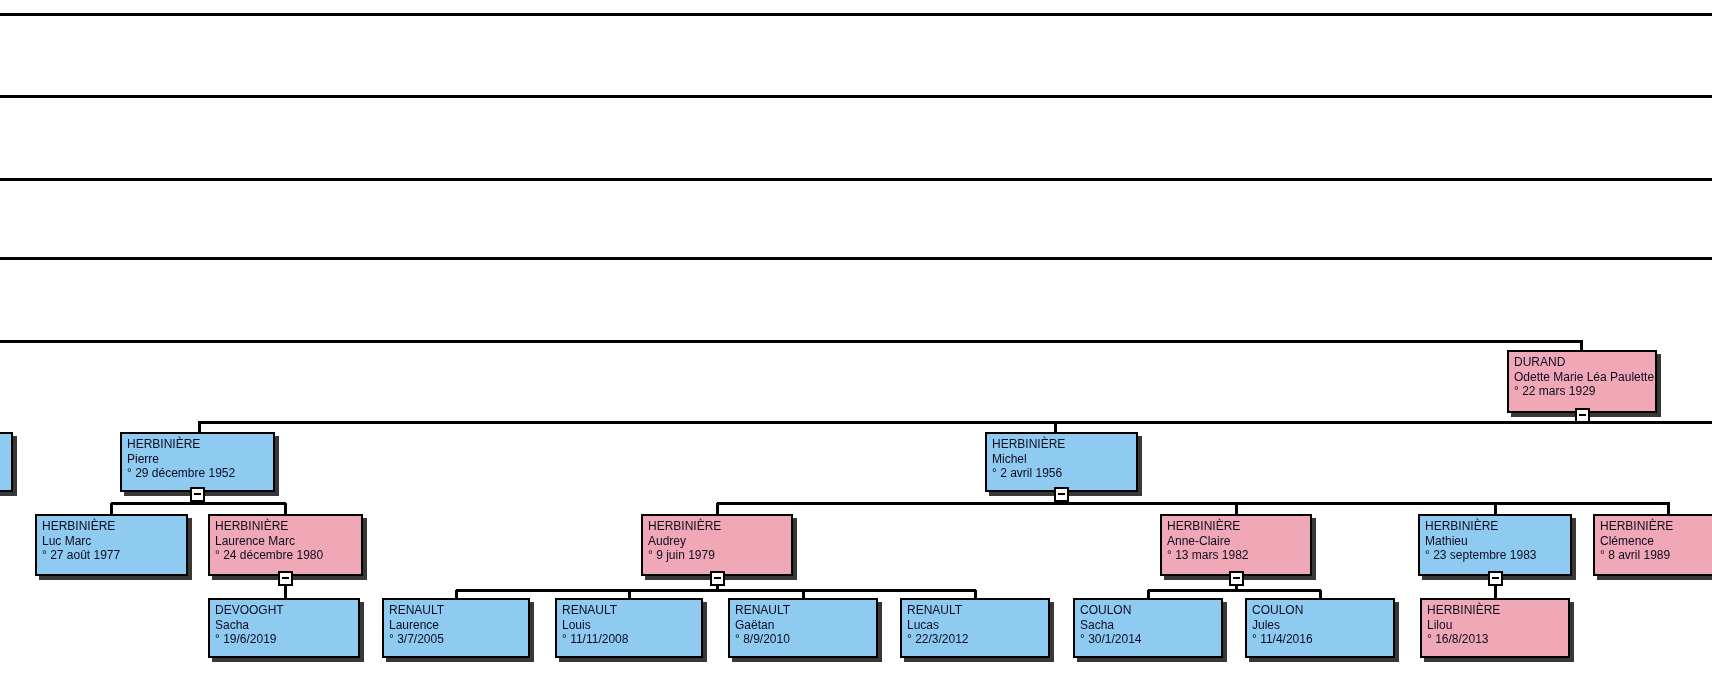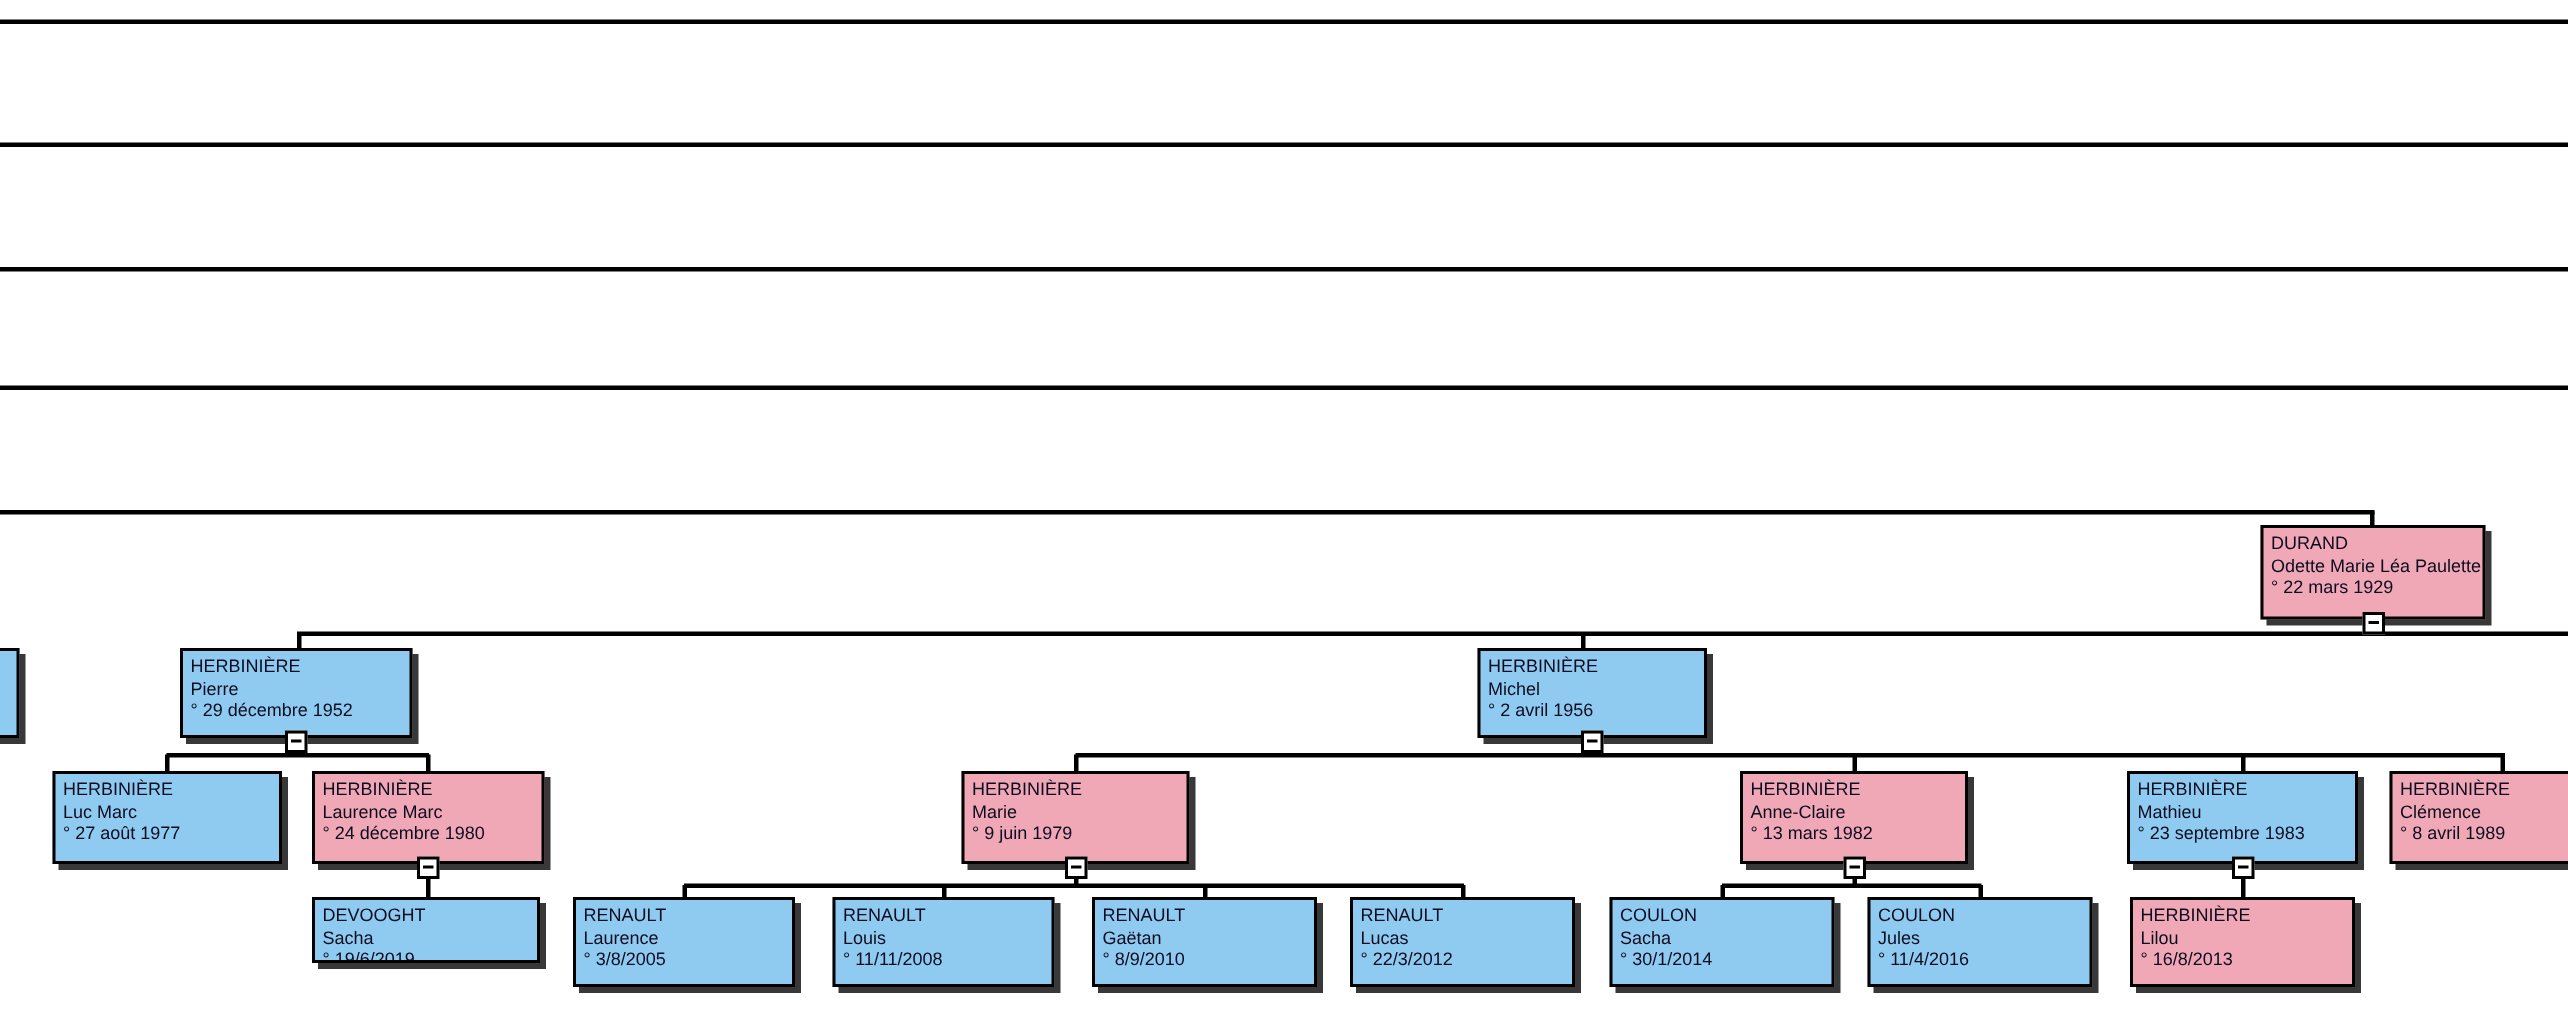--- a/index.html
+++ b/index.html
@@ -116,21 +116,21 @@
     <div class="person female" style="left: 208px; top: 514px; width: 155px; height: 62px;">
       <span>HERBINIÈRE</span>
       <span>Laurence Marc</span>
       <span>° 24 décembre 1980</span>
     </div>
     <div class="marker" style="left: 278px; top: 570.5px;">
       <div class="minus"></div>
     </div>
     <div class="person female" style="left: 641px; top: 514px; width: 152px; height: 62px;">
       <span>HERBINIÈRE</span>
-      <span>Marie</span>
+      <span>Audrey</span>
       <span>° 9 juin 1979</span>
     </div>
     <div class="marker" style="left: 709.5px; top: 570.5px;">
       <div class="minus"></div>
     </div>
     <div class="person female" style="left: 1160px; top: 514px; width: 152px; height: 62px;">
       <span>HERBINIÈRE</span>
       <span>Anne-Claire</span>
       <span>° 13 mars 1982</span>
     </div>
@@ -143,29 +143,29 @@
       <span>° 23 septembre 1983</span>
     </div>
     <div class="marker" style="left: 1487.5px; top: 570.5px;">
       <div class="minus"></div>
     </div>
     <div class="person female" style="left: 1593px; top: 514px; width: 152px; height: 62px;">
       <span>HERBINIÈRE</span>
       <span>Clémence</span>
       <span>° 8 avril 1989</span>
     </div>
-    <div class="person male" style="left: 208px; top: 598px; width: 152px; height: 44px;">
+    <div class="person male" style="left: 208px; top: 598px; width: 152px; height: 60px;">
       <span>DEVOOGHT</span>
       <span>Sacha</span>
       <span>° 19/6/2019</span>
     </div>
     <div class="person male" style="left: 382px; top: 598px; width: 148px; height: 60px;">
       <span>RENAULT</span>
       <span>Laurence</span>
-      <span>° 3/8/2005</span>
+      <span>° 3/7/2005</span>
     </div>
     <div class="person male" style="left: 555px; top: 598px; width: 148px; height: 60px;">
       <span>RENAULT</span>
       <span>Louis</span>
       <span>° 11/11/2008</span>
     </div>
     <div class="person male" style="left: 728px; top: 598px; width: 150px; height: 60px;">
       <span>RENAULT</span>
       <span>Gaëtan</span>
       <span>° 8/9/2010</span>

